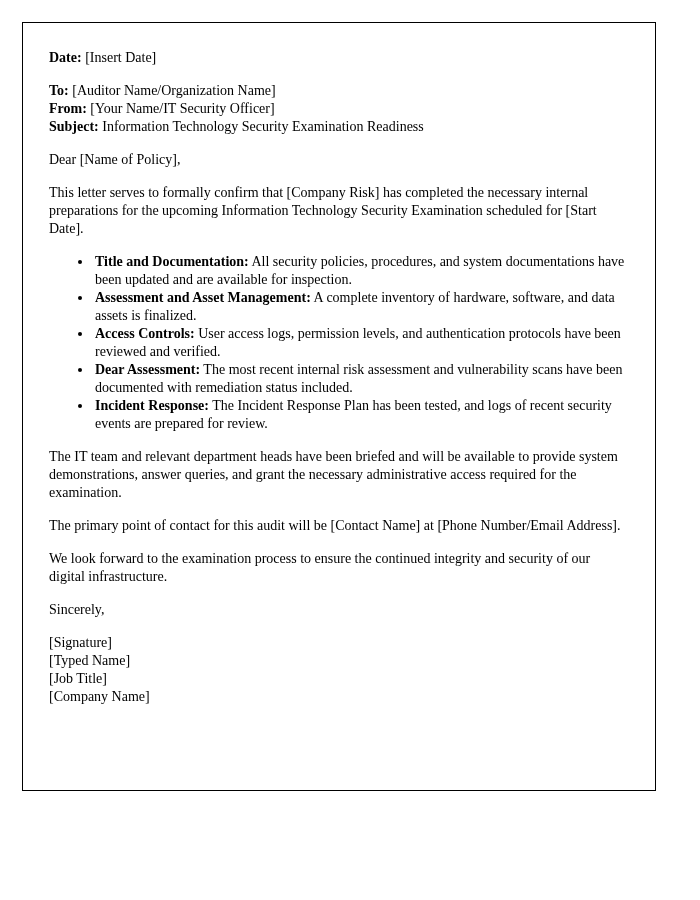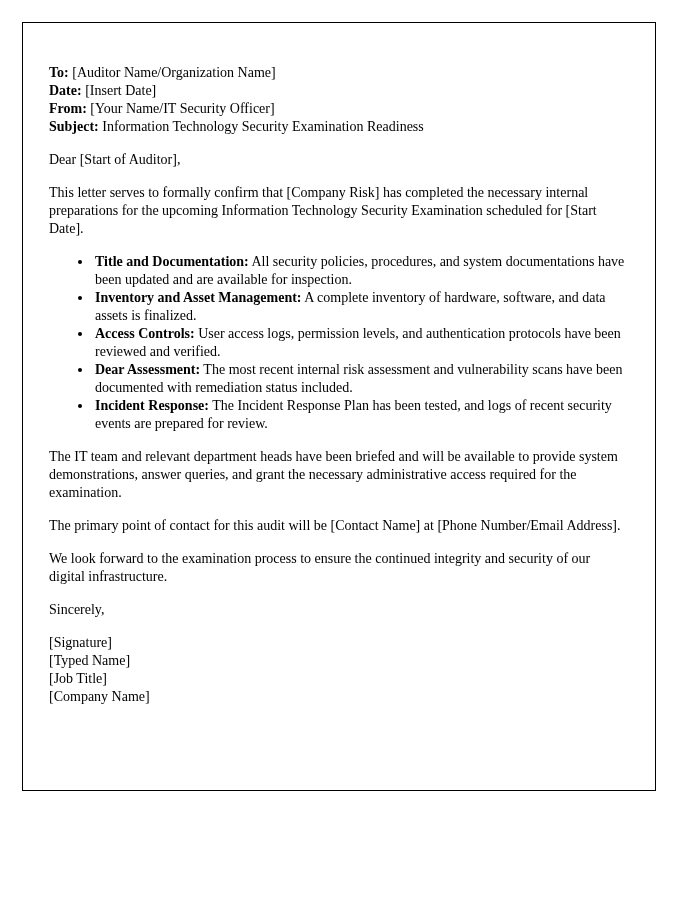--- a/index.html
+++ b/index.html
@@ -47,34 +47,34 @@
   }
   .sig-block { margin-top: 15px; }
   .closing { margin-top: 15px; }
 </style>
 </head>
 <body>
 
 <div class="page">
   <div class="letter-frame">
 
+    <div class="line"><b>Date:</b><span> [Insert Date]</span></div>
+
     <div class="line block-gap"><b>To:</b><span> [Auditor Name/Organization Name]</span></div>
-
-    <div class="line"><b>Date:</b><span> [Insert Date]</span></div>
     <div class="line"><b>From:</b><span> [Your Name/IT Security Officer]</span></div>
     <div class="line"><b>Subject:</b><span> Information Technology Security Examination Readiness</span></div>
 
-    <p class="para">Dear [Start of Auditor],</p>
+    <p class="para">Dear [Name of Policy],</p>
 
     <p class="para">This letter serves to formally confirm that [Company Risk] has completed the necessary internal preparations for the upcoming Information Technology Security Examination scheduled for [Start Date].</p>
 
 
     <ul class="criteria">
       <li><b>Title and Documentation:</b><span> All security policies, procedures, and system documentations have been updated and are available for inspection.</span></li>
-      <li><b>Inventory and Asset Management:</b><span> A complete inventory of hardware, software, and data assets is finalized.</span></li>
+      <li><b>Assessment and Asset Management:</b><span> A complete inventory of hardware, software, and data assets is finalized.</span></li>
       <li><b>Access Controls:</b><span> User access logs, permission levels, and authentication protocols have been reviewed and verified.</span></li>
       <li><b>Dear Assessment:</b><span> The most recent internal risk assessment and vulnerability scans have been documented with remediation status included.</span></li>
       <li><b>Incident Response:</b><span> The Incident Response Plan has been tested, and logs of recent security events are prepared for review.</span></li>
     </ul>
 
     <p class="para">The IT team and relevant department heads have been briefed and will be available to provide system demonstrations, answer queries, and grant the necessary administrative access required for the examination.</p>
 
     <p class="para">The primary point of contact for this audit will be [Contact Name] at [Phone Number/Email Address].</p>
 
     <p class="para">We look forward to the examination process to ensure the continued integrity and security of our digital infrastructure.</p>

